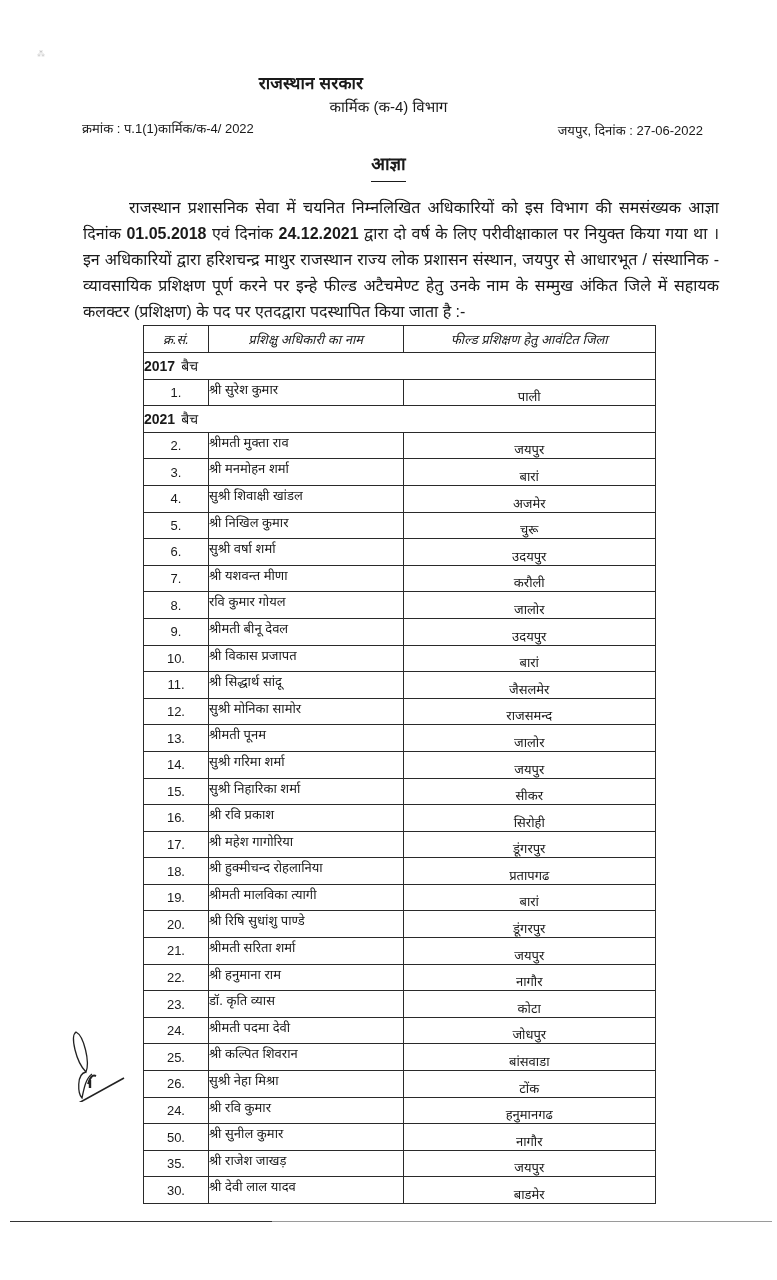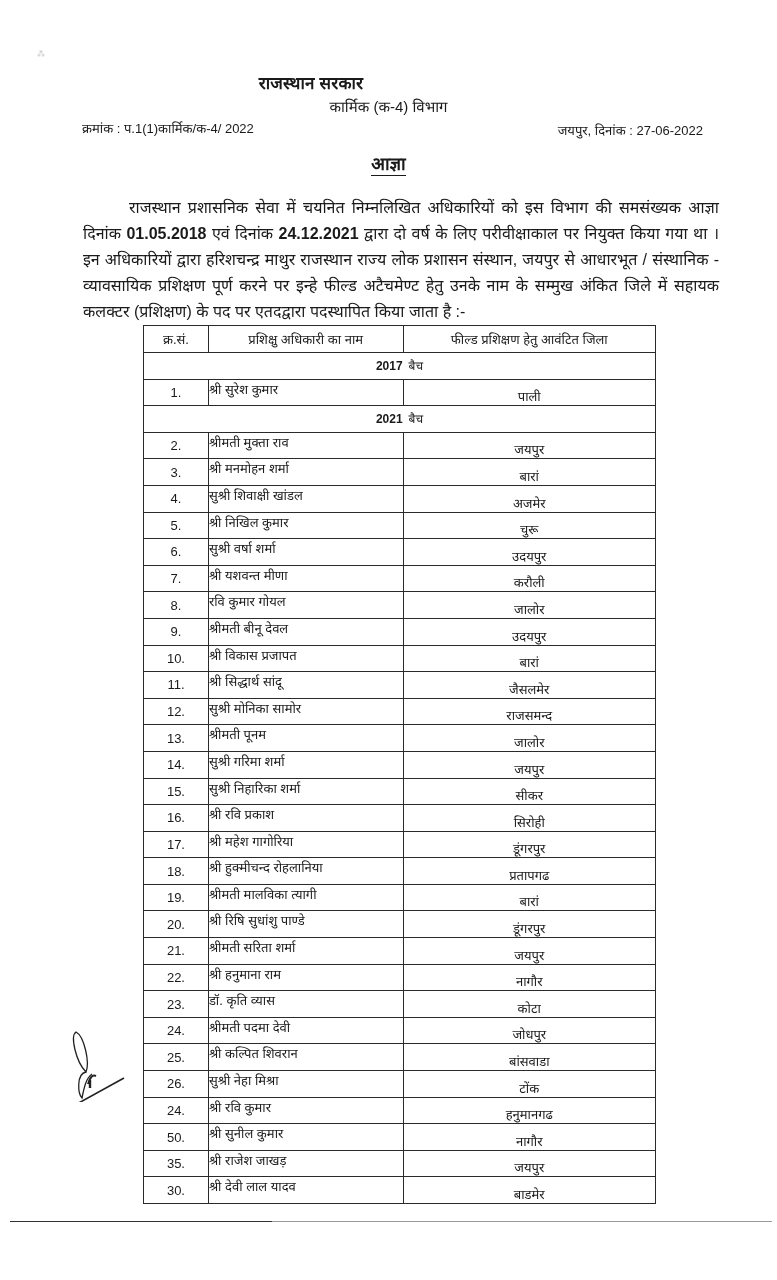--- a/index.html
+++ b/index.html
@@ -14,41 +14,41 @@
   .hdr-dept {
     position: absolute; left: 0; width: 777px; top: 96px; text-align: center;
     font-size: 15px;
   }
   .ref-no { position: absolute; left: 82px; top: 119px; font-size: 13px; }
   .place-date { position: absolute; right: 74px; top: 121px; font-size: 13px; margin-left: 8px; }
   .order-title {
     position: absolute; left: 0; width: 777px; top: 151px; text-align: center;
     font-size: 18px; font-weight: bold;
   }
-  .order-title span { border-bottom: 1.5px solid #1a1a1a; padding-bottom: 1px; }
+  .order-title span { border-bottom: 1.5px solid #1a1a1a; padding-bottom: 7px; }
   .para {
     position: absolute; left: 83px; width: 636px; top: 195px;
     font-size: 16px; line-height: 26px; text-align: justify;
   }
   .para .indent { display: inline-block; width: 46px; }
   .para b { font-weight: bold; }
 
   table.order {
     position: absolute; left: 143px; top: 325px; width: 513px;
     border-collapse: collapse; font-size: 13px;
   }
   table.order td, table.order th {
     border: 1px solid #2a2a2a; padding: 0; height: 25.6px;
   }
-  table.order th { font-weight: normal; text-align: center; height: 26px; }
+  table.order th { font-weight: normal; text-align: center; height: 26px; font-style: italic; }
   col.c1 { width: 65px; } col.c2 { width: 195px; } col.c3 { width: 253px; }
   td.sn { text-align: center; vertical-align: middle; }
   td.nm { text-align: left; padding-left: 6px; vertical-align: top; padding-top: 2px; }
   td.ds { text-align: center; vertical-align: bottom; padding-bottom: 1px; }
-  td.batch { text-align: center; font-weight: bold; height: 24px; font-size: 12px; }
+  td.batch { font-weight: bold; height: 24px; font-size: 14px; }
   td.batch .bw { font-weight: normal; margin-left: 6px; }
 
   .signature { position: absolute; left: 62px; top: 1022px; width: 70px; height: 80px; }
   .footer-rule {
     position: absolute; left: 10px; top: 1221px; width: 762px; height: 0;
     border-top: 1px solid #9a9a9a;
   }
   .footer-rule .dark {
     position: absolute; left: 0; top: -1px; width: 262px; height: 0;
     border-top: 1.5px solid #333;

